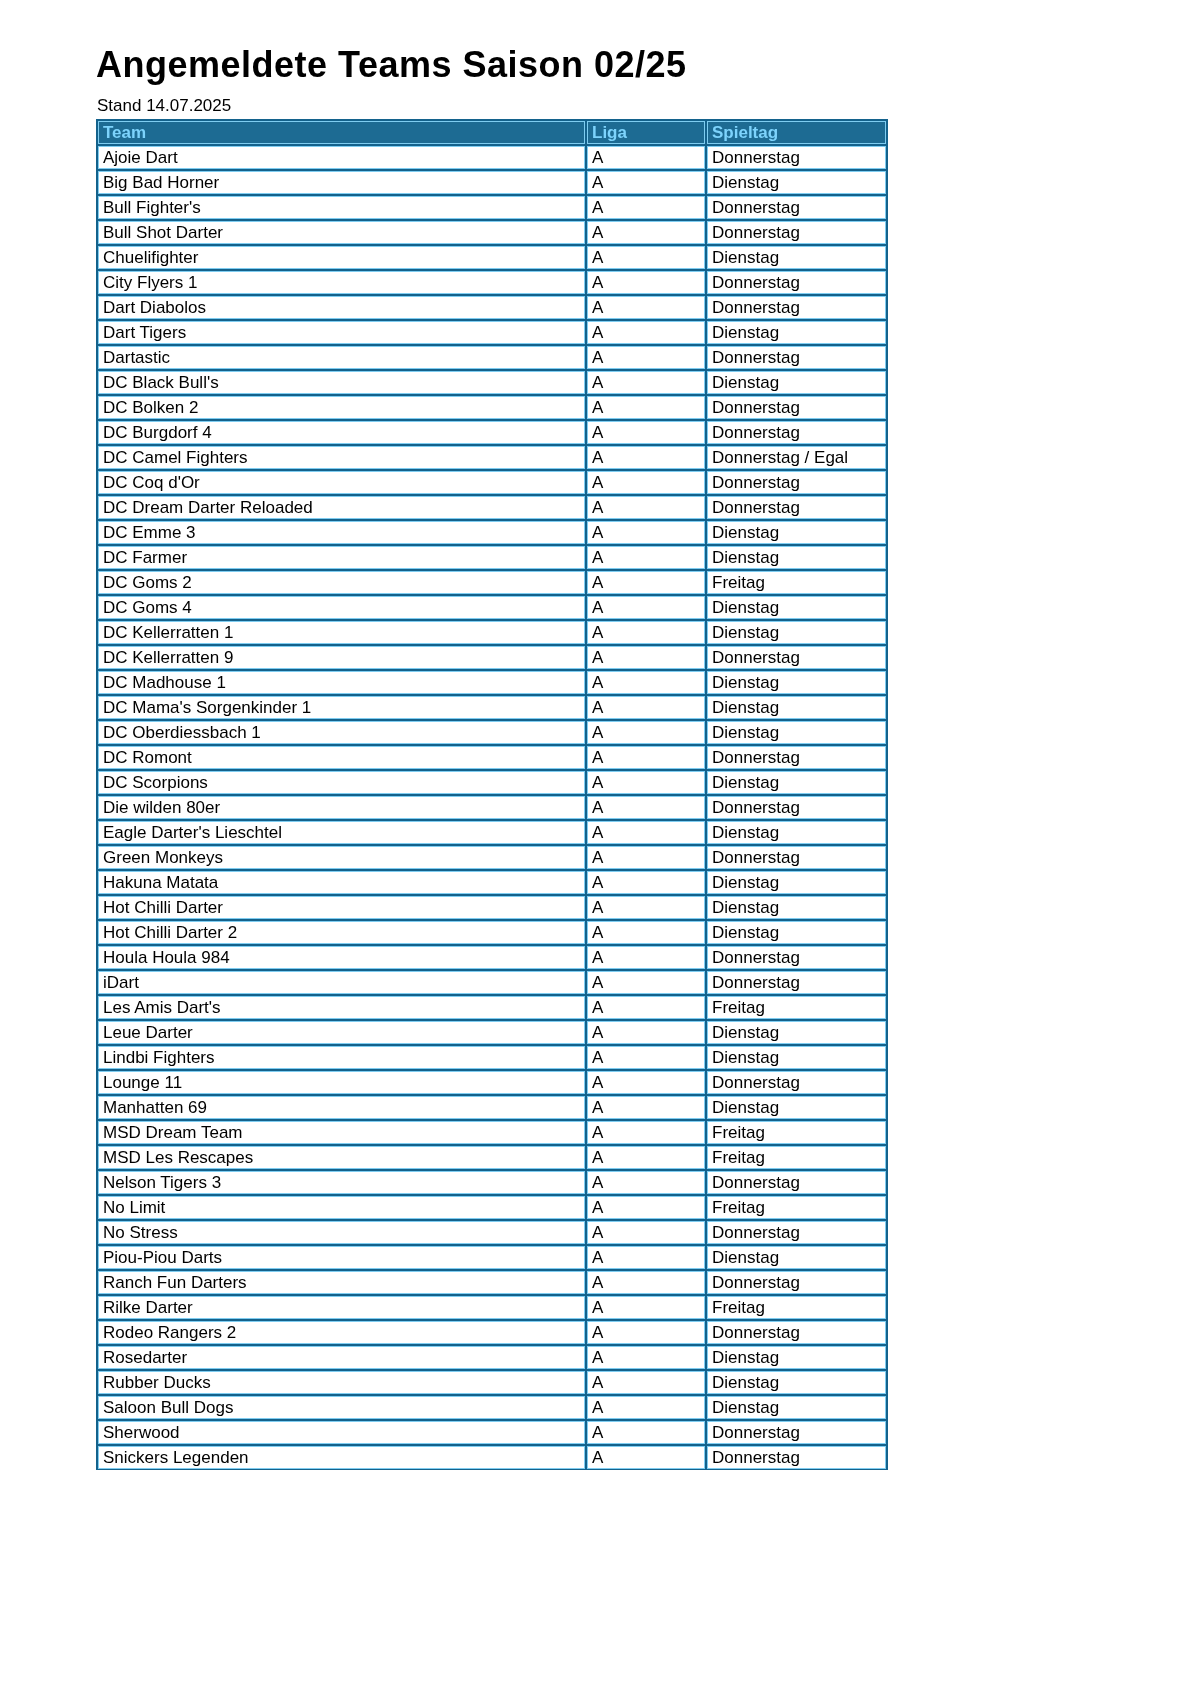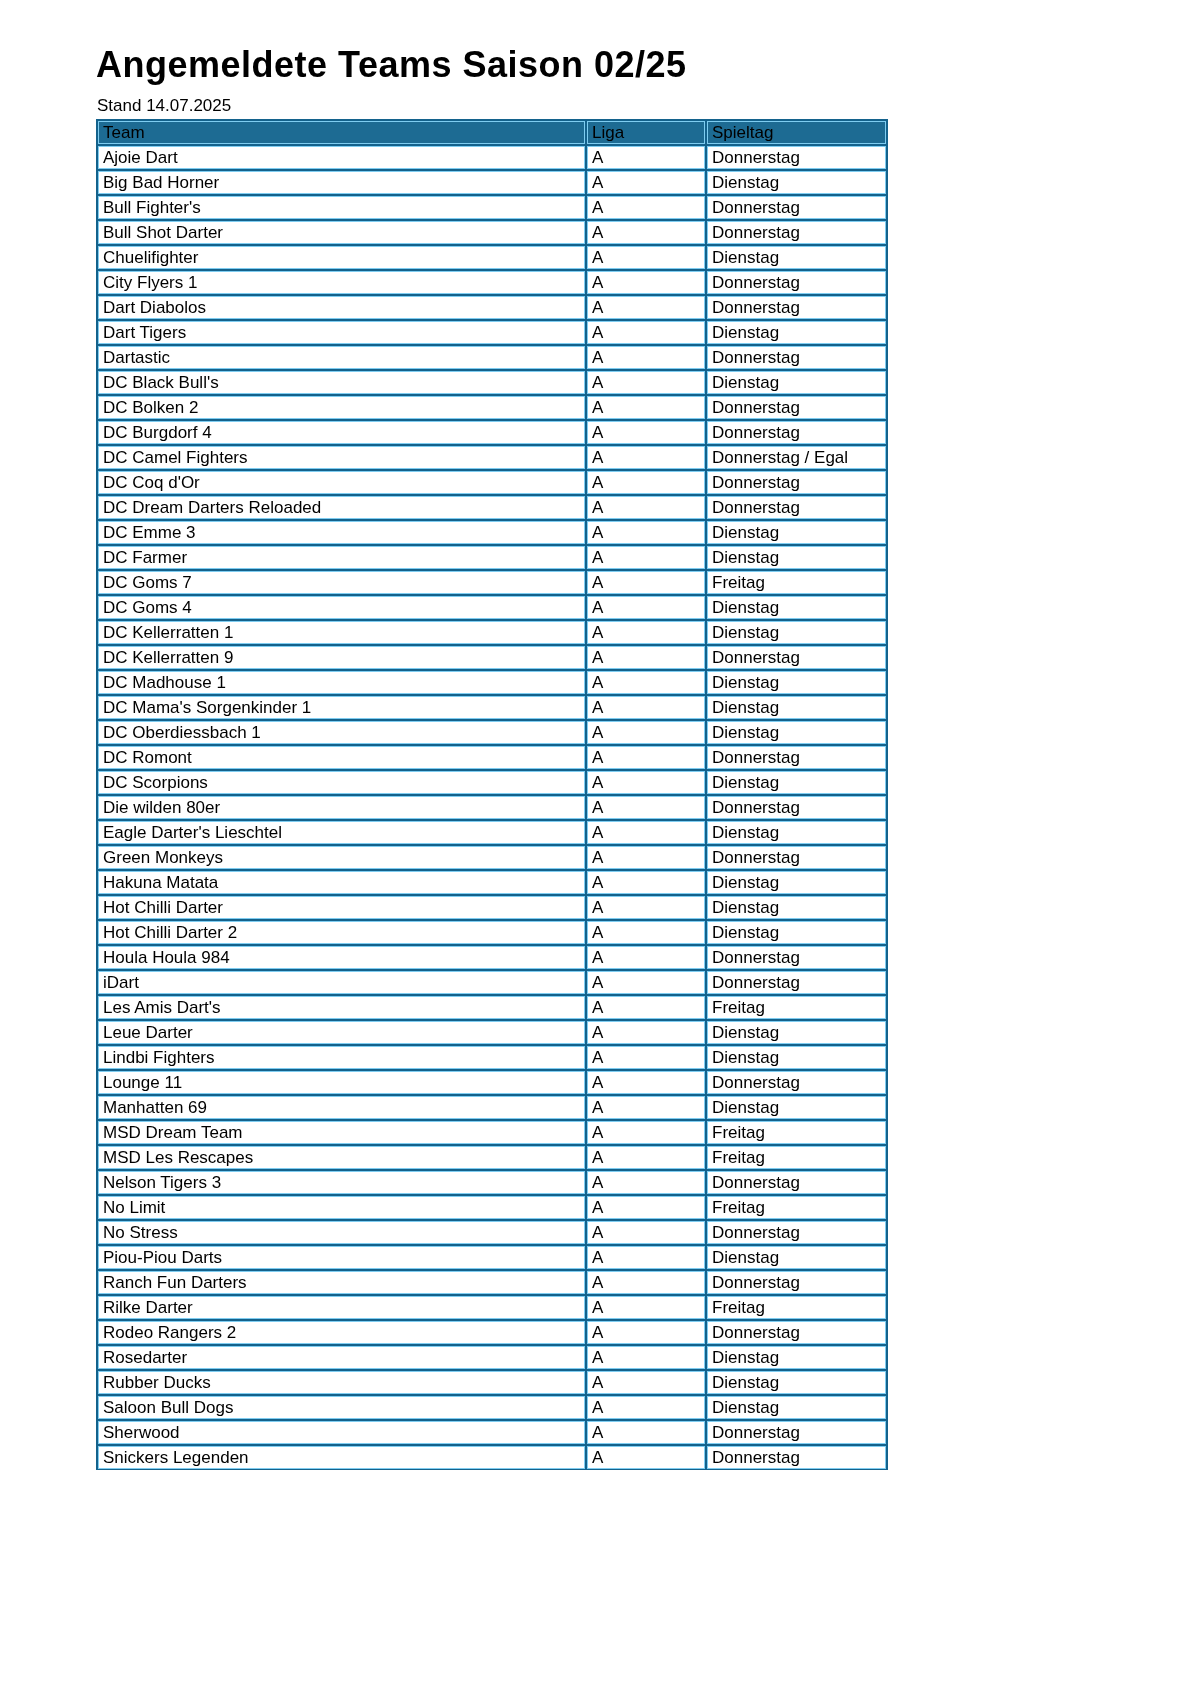--- a/index.html
+++ b/index.html
@@ -49,22 +49,22 @@
     padding: 1px 5px;
     font-size: 17px;
     line-height: 21px;
     text-align: left;
     color: #000000;
     overflow: hidden;
     white-space: nowrap;
   }
   table.teams th {
     background: var(--header-bg, #1d6b93);
-    color: #000000;
-    font-weight: normal;
+    color: #7dd3fc;
+    font-weight: bold;
     box-shadow: inset 0 0 0 1px var(--border-light, #7fcdf1);
     margin-top: 48px;
   }
   col.col-team { width: 489px; }
   col.col-liga { width: 120px; }
   col.col-spieltag { width: 181px; }
   .footer-page {
     position: absolute;
     top: 1542px;
     right: 101px;
@@ -160,36 +160,36 @@
             <td>DC Camel Fighters</td>
             <td>A</td>
             <td>Donnerstag / Egal</td>
           </tr>
           <tr>
             <td>DC Coq d'Or</td>
             <td>A</td>
             <td>Donnerstag</td>
           </tr>
           <tr>
-            <td>DC Dream Darters Reloaded</td>
+            <td>DC Dream Darter Reloaded</td>
             <td>A</td>
             <td>Donnerstag</td>
           </tr>
           <tr>
             <td>DC Emme 3</td>
             <td>A</td>
             <td>Dienstag</td>
           </tr>
           <tr>
             <td>DC Farmer</td>
             <td>A</td>
             <td>Dienstag</td>
           </tr>
           <tr>
-            <td>DC Goms 7</td>
+            <td>DC Goms 2</td>
             <td>A</td>
             <td>Freitag</td>
           </tr>
           <tr>
             <td>DC Goms 4</td>
             <td>A</td>
             <td>Dienstag</td>
           </tr>
           <tr>
             <td>DC Kellerratten 1</td>

